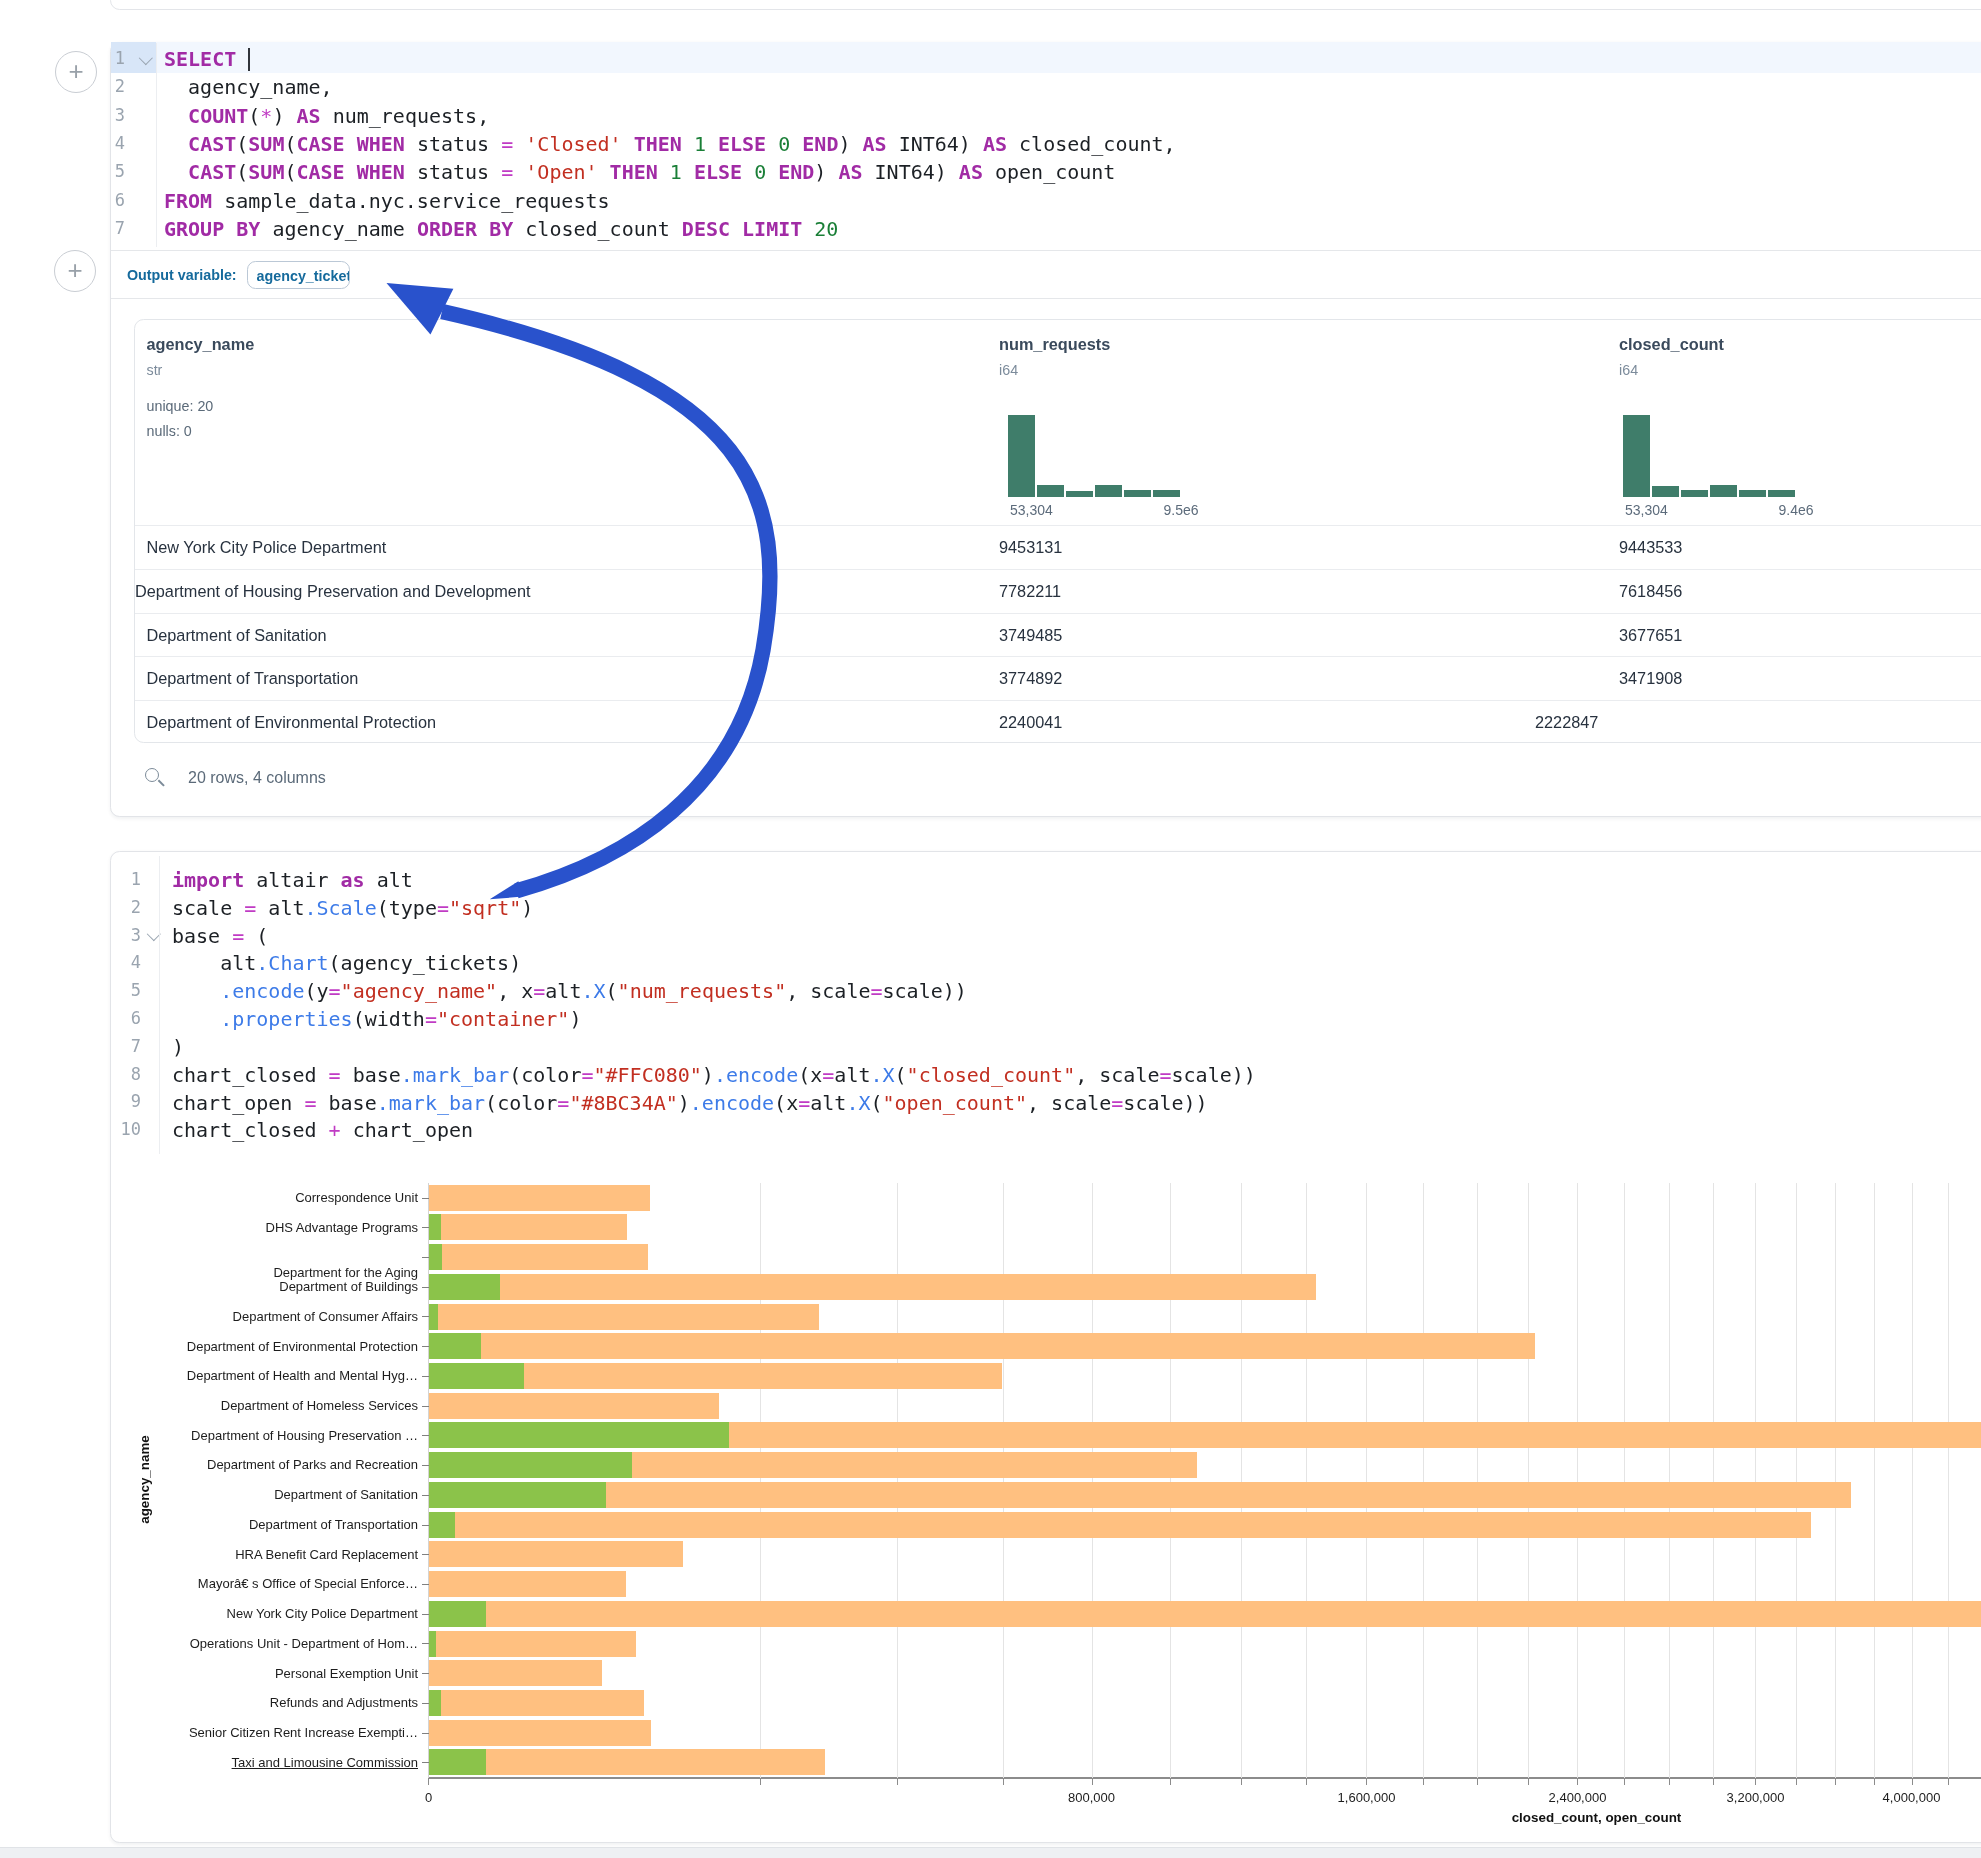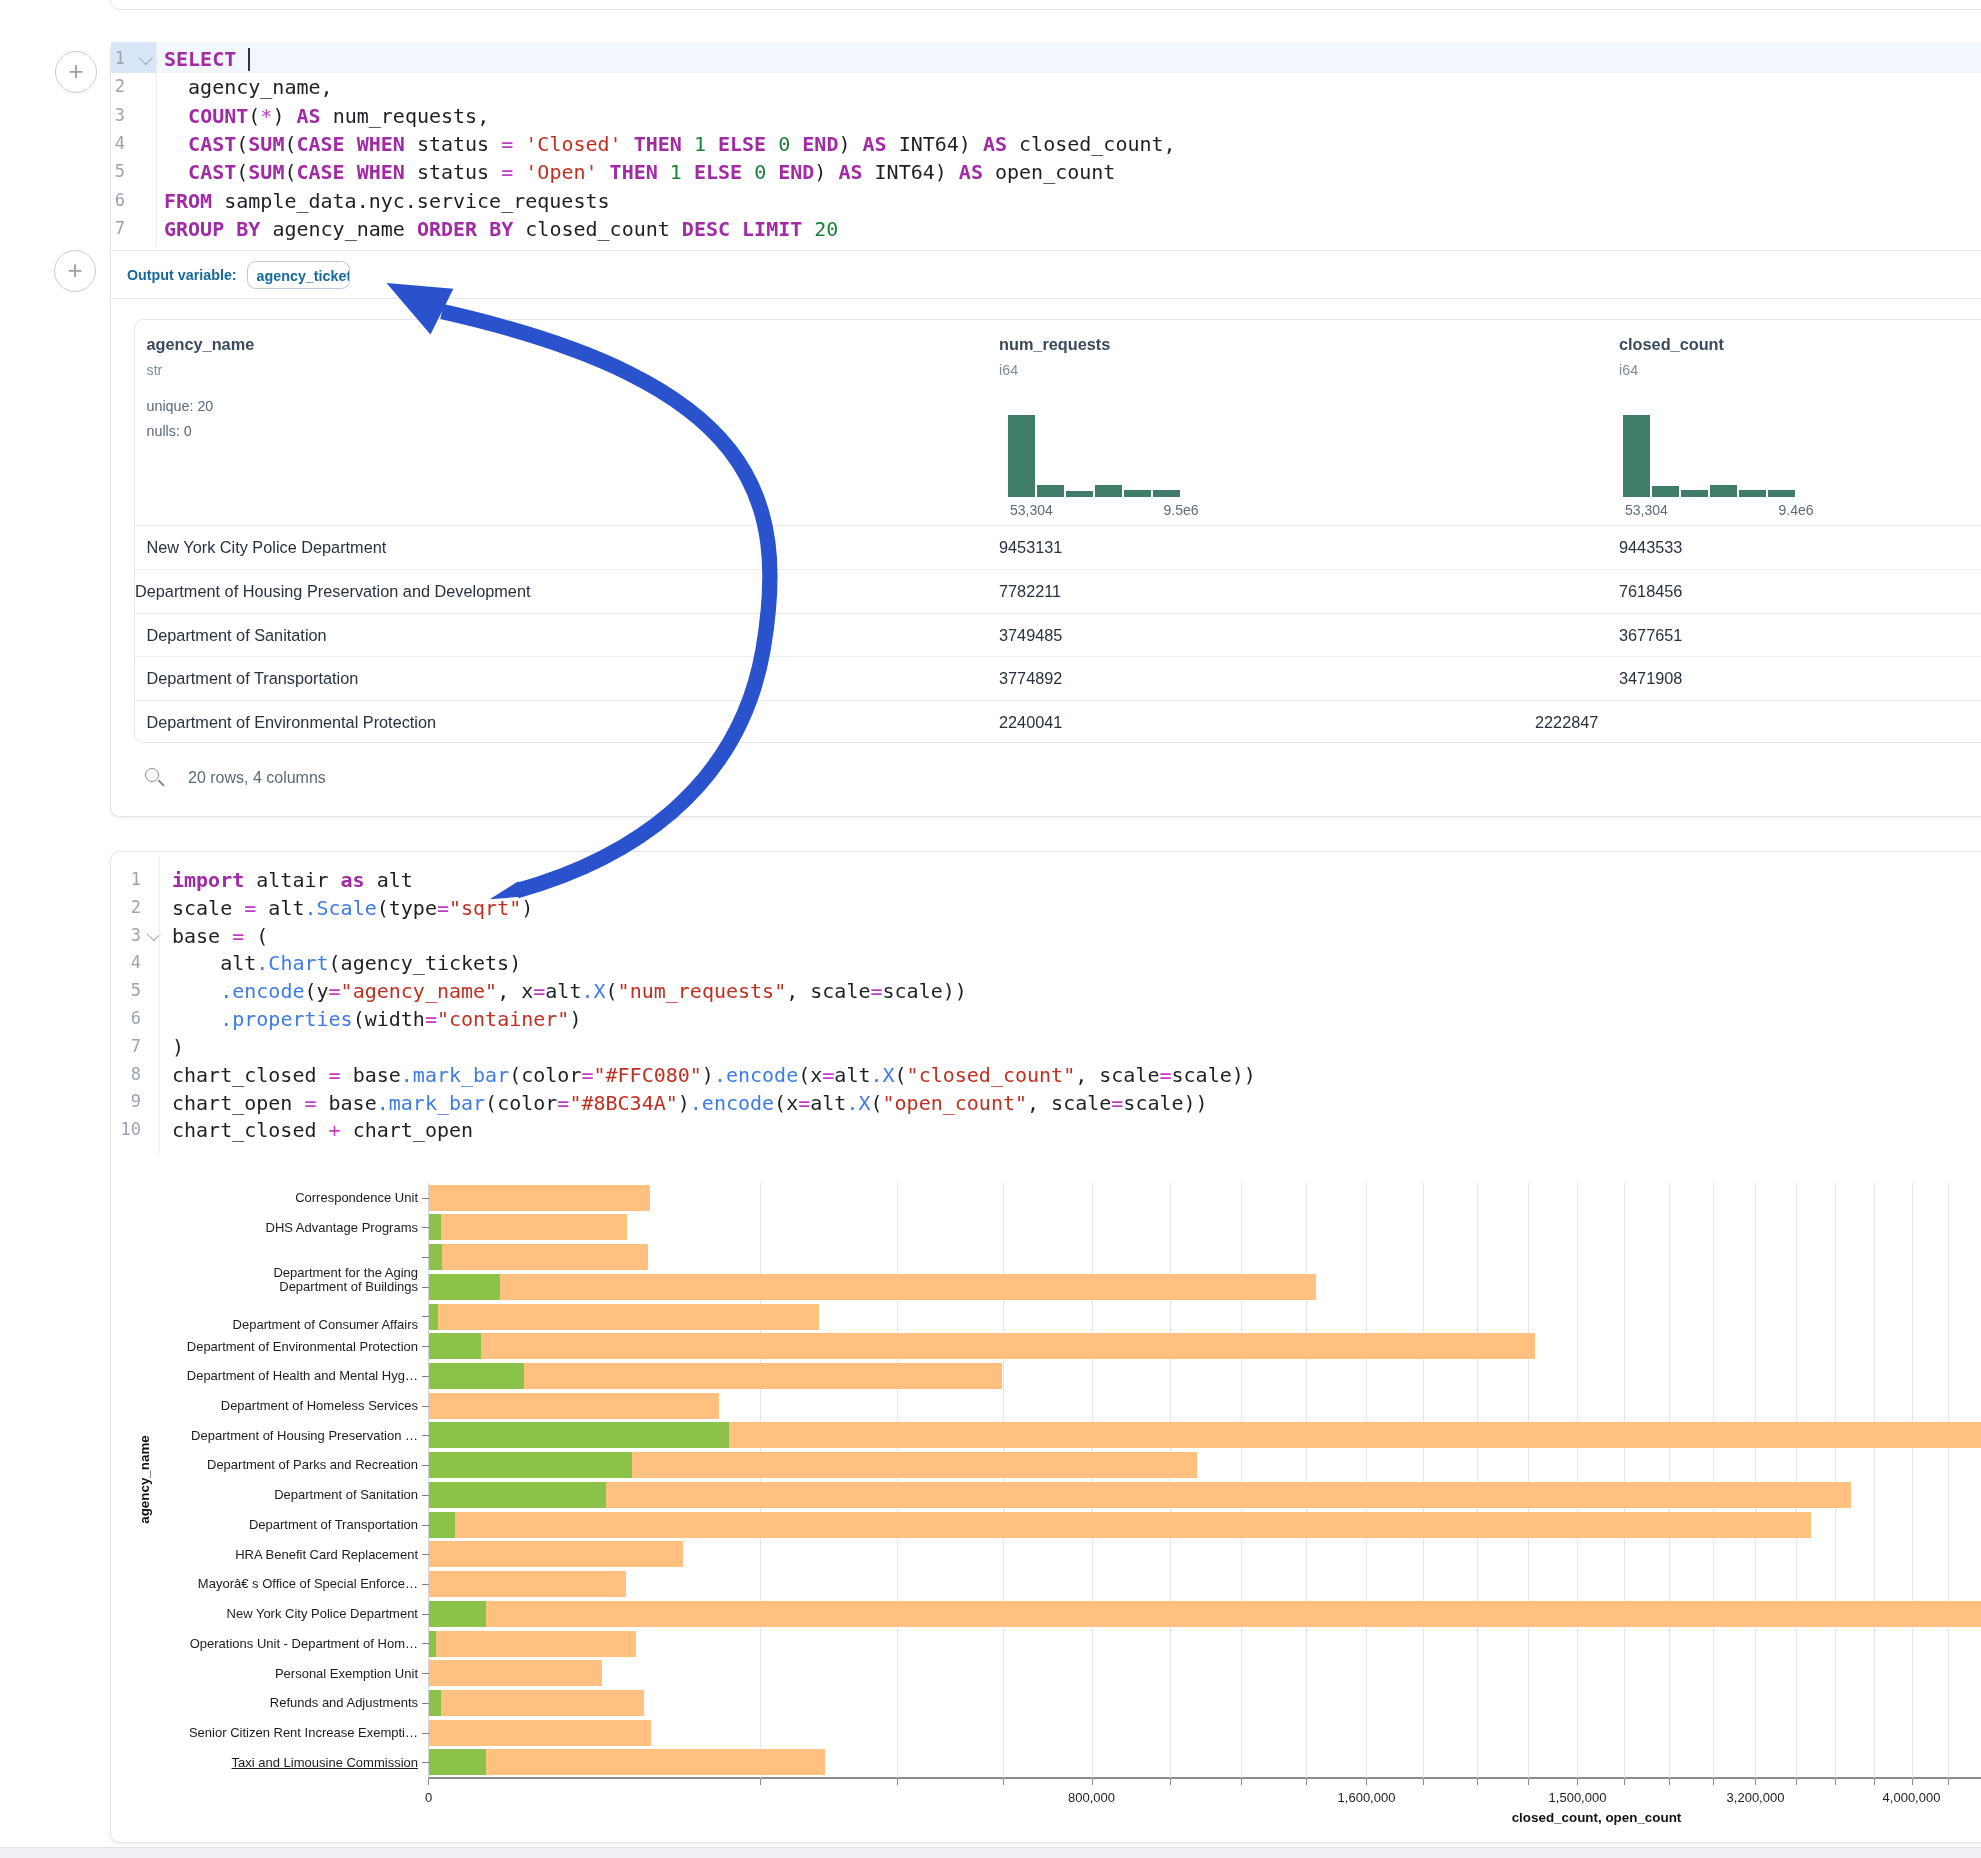--- a/index.html
+++ b/index.html
@@ -238,39 +238,39 @@
       <div class="gridline" style="left: 1874px;"></div>
       <div class="xtick" style="left: 1874px;"></div>
       <div class="gridline" style="left: 1912px;"></div>
       <div class="xtick" style="left: 1912px;"></div>
       <div class="gridline" style="left: 1948px;"></div>
       <div class="xtick" style="left: 1948px;"></div>
       <div class="xtick" style="left: 428px;"></div>
       <div class="xlab" style="left: 352px;">0</div>
       <div class="xlab" style="left: 1015px;">800,000</div>
       <div class="xlab" style="left: 1290px;">1,600,000</div>
-      <div class="xlab" style="left: 1501px;">1,500,000</div>
+      <div class="xlab" style="left: 1501px;">2,400,000</div>
       <div class="xlab" style="left: 1679px;">3,200,000</div>
       <div class="xlab" style="left: 1835px;">4,000,000</div>
       <div class="ylab" style="top: 14px;">Correspondence Unit</div>
       <div class="ytick" style="left: 422px; top: 21.6px;"></div>
       <div class="bar" style="left: 429px; top: 8.7px; width: 221px; background: rgb(255, 192, 128);"></div>
       <div class="ylab" style="top: 44px;">DHS Advantage Programs</div>
       <div class="ytick" style="left: 422px; top: 51px;"></div>
       <div class="bar" style="left: 429px; top: 38px; width: 198px; background: rgb(255, 192, 128);"></div>
       <div class="bar" style="left: 429px; top: 38px; width: 11.7px; background: rgb(139, 195, 74);"></div>
       <div class="ylab" style="top: 89px;">Department for the Aging</div>
       <div class="ytick" style="left: 422px; top: 81px;"></div>
       <div class="bar" style="left: 429px; top: 68px; width: 219px; background: rgb(255, 192, 128);"></div>
       <div class="bar" style="left: 429px; top: 68px; width: 13px; background: rgb(139, 195, 74);"></div>
       <div class="ylab" style="top: 103px;">Department of Buildings</div>
       <div class="ytick" style="left: 422px; top: 111px;"></div>
       <div class="bar" style="left: 429px; top: 98px; width: 887px; background: rgb(255, 192, 128);"></div>
       <div class="bar" style="left: 429px; top: 98px; width: 71px; background: rgb(139, 195, 74);"></div>
-      <div class="ylab" style="top: 141px;">Department of Consumer Affairs</div>
+      <div class="ylab" style="top: 133px;">Department of Consumer Affairs</div>
       <div class="ytick" style="left: 422px; top: 140px;"></div>
       <div class="bar" style="left: 429px; top: 128px; width: 390px; background: rgb(255, 192, 128);"></div>
       <div class="bar" style="left: 429px; top: 128px; width: 9px; background: rgb(139, 195, 74);"></div>
       <div class="ylab" style="top: 163px;">Department of Environmental Protection</div>
       <div class="ytick" style="left: 422px; top: 170px;"></div>
       <div class="bar" style="left: 429px; top: 157px; width: 1106px; background: rgb(255, 192, 128);"></div>
       <div class="bar" style="left: 429px; top: 157px; width: 52px; background: rgb(139, 195, 74);"></div>
       <div class="ylab" style="top: 192px;">Department of Health and Mental Hyg…</div>
       <div class="ytick" style="left: 422px; top: 200px;"></div>
       <div class="bar" style="left: 429px; top: 187px; width: 573px; background: rgb(255, 192, 128);"></div>

